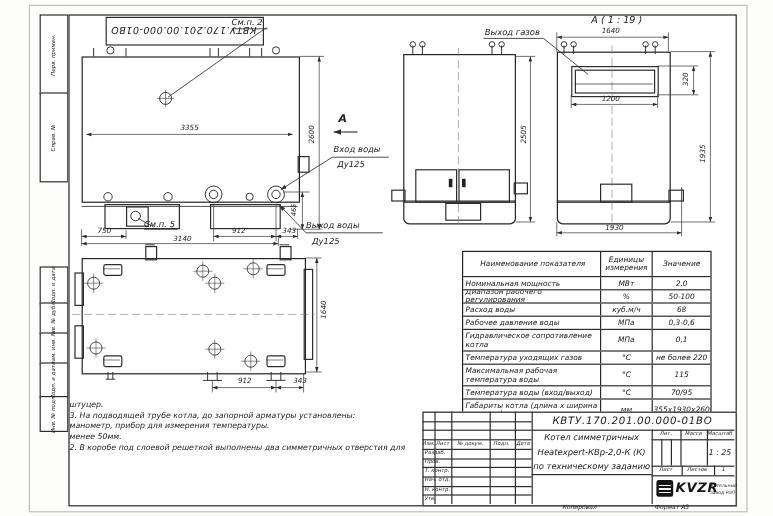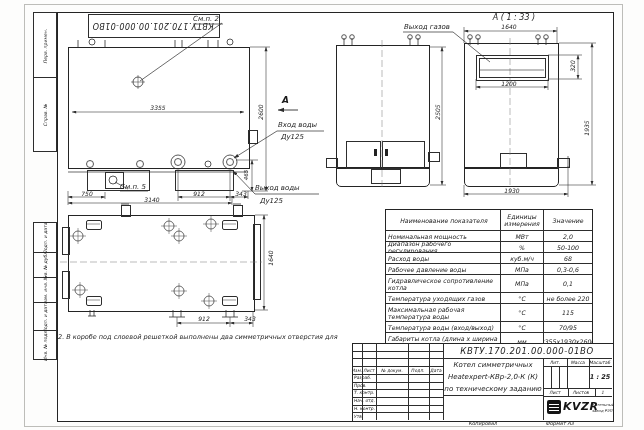--- a/index.html
+++ b/index.html
@@ -223,21 +223,21 @@
   <span class="t dim c" style="left:199px;top:193px;">912</span>
   <span class="t dim c" style="left:241px;top:193px;">343</span>
   <span class="t" style="left:120px;top:183px;">См.п. 5</span>
   <span class="t" style="left:282px;top:95px;font-size:9px;font-weight:bold;">А</span>
   <span class="t" style="left:278px;top:121px;">Вход воды</span>
   <span class="t" style="left:281px;top:133px;">Ду125</span>
   <span class="t" style="left:255px;top:184px;">Выход воды</span>
   <span class="t" style="left:260px;top:197px;">Ду125</span>
   <span class="t" style="left:404px;top:23px;">Выход газов</span>
   <span class="t dim cr" style="left:437px;top:112px;">2505</span>
-  <span class="t c" style="left:514px;top:17px;font-size:8px;">А ( 1 : 33 )</span>
+  <span class="t c" style="left:514px;top:17px;font-size:8px;">А ( 1 : 19 )</span>
   <span class="t dim c" style="left:509px;top:26px;">1640</span>
   <span class="t dim c" style="left:509px;top:83px;">1200</span>
   <span class="t dim cr" style="left:572px;top:66px;">320</span>
   <span class="t dim cr" style="left:586px;top:128px;">1935</span>
   <span class="t dim c" style="left:512px;top:190px;">1930</span>
   <span class="t dim cr" style="left:270px;top:258px;">1640</span>
   <span class="t dim c" style="left:204px;top:318px;">912</span>
   <span class="t dim c" style="left:250px;top:318px;">343</span>
 
   <div class="tbl">
@@ -287,20 +287,24 @@
         <div class="tc c3">70/95</div>
       </div>
     <div class="trow rB">
         <div class="tc c1">Габариты котла (длина х ширина х высота)</div>
         <div class="tc c2">мм</div>
         <div class="tc c3">3355х1930х2600</div>
       </div>
   </div>
 
   <div class="notes">
+    <div>штуцер.</div>
+    <div>3. На подводящей трубе котла, до запорной арматуры установлены:</div>
+    <div>манометр, прибор для измерения температуры.</div>
+    <div>менее 50мм.</div>
     <div>2. В коробе под слоевой решеткой выполнены два симметричных отверстия для</div>
   </div>
 
   <div class="abs" style="left:352px;top:343px;width:260px;height:77px;border:1.5px solid #242424;background:#fff;"></div>
 
   <div class="vl" style="left:362px;top:343px;height:77px;"></div>
   <div class="vl" style="left:376px;top:343px;height:77px;"></div>
   <div class="vl" style="left:408px;top:343px;height:77px;"></div>
   <div class="vl" style="left:429px;top:343px;height:77px;"></div>
   <div class="vl" style="left:443px;top:343px;height:77px;"></div>
@@ -337,21 +341,21 @@
   <div class="hl" style="left:443px;top:395px;width:100px;"></div>
 
   <div class="hl" style="left:543px;top:366px;width:69px;"></div>
   <div class="vl" style="left:567px;top:358px;height:30px;"></div>
   <div class="vl" style="left:589px;top:358px;height:30px;"></div>
   <div class="vl" style="left:551px;top:366px;height:22px;"></div>
   <div class="vl" style="left:559px;top:366px;height:22px;"></div>
   <span class="tb-label c" style="left:555px;top:362px;">Лит.</span>
   <span class="tb-label c" style="left:578px;top:362px;">Масса</span>
   <span class="tb-label c" style="left:600px;top:362px;">Масштаб</span>
-  <span class="t c" style="left:600px;top:377px;font-size:6.5px;font-weight:bold;">1 : 25</span>
+  <span class="t c" style="left:600px;top:377px;font-size:6.5px;">1 : 25</span>
 
   <div class="hl" style="left:543px;top:388px;width:69px;"></div>
   <div class="vl" style="left:568px;top:388px;height:8px;"></div>
   <div class="vl" style="left:595px;top:388px;height:8px;"></div>
   <span class="tb-label c" style="left:555px;top:392px;">Лист</span>
   <span class="tb-label c" style="left:581px;top:392px;">Листов</span>
   <span class="tb-label c" style="left:603px;top:392px;">1</span>
 
   <div class="hl" style="left:543px;top:396px;width:69px;"></div>
   <div class="logo-badge" style="left:547px;top:400px;width:14px;height:14px;"></div>

